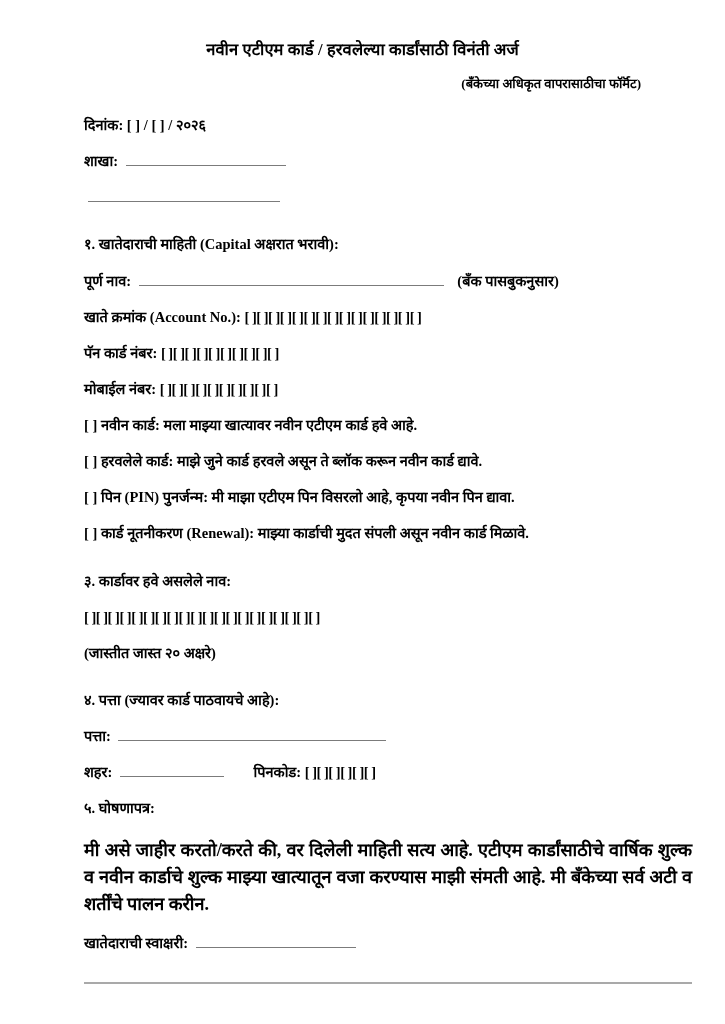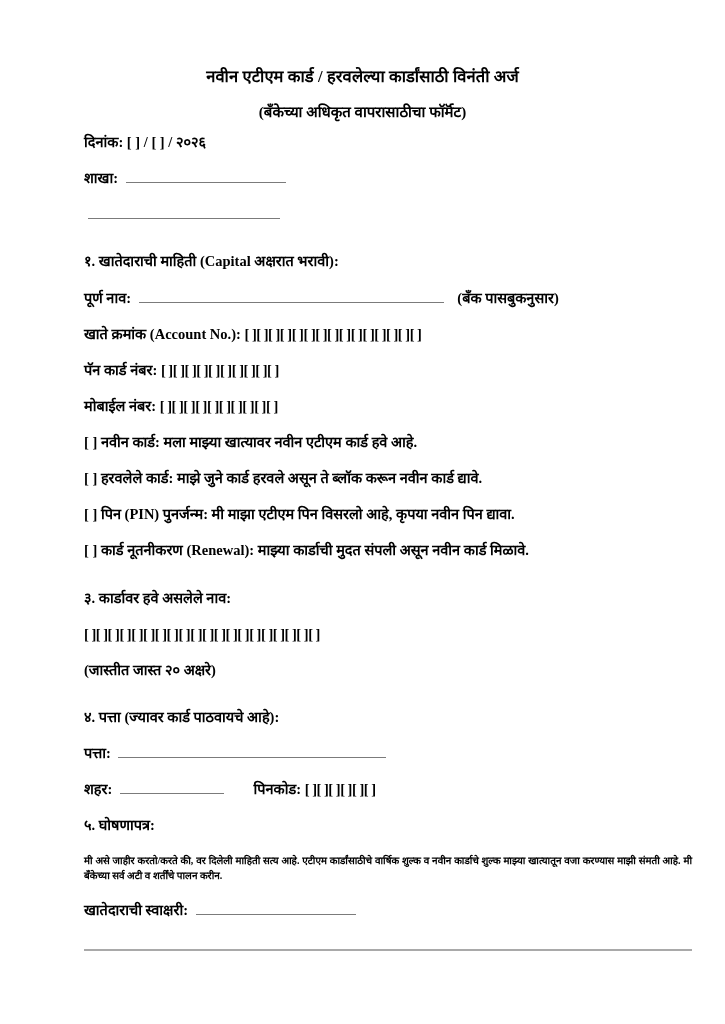--- a/index.html
+++ b/index.html
@@ -12,48 +12,48 @@
     height: 1024px;
     font-family: "Liberation Serif", "DejaVu Serif", serif;
     color: #000000;
     position: relative;
     overflow: hidden;
   }
   .page {
     width: 725px;
     height: 948px;
     box-sizing: border-box;
-    padding: 59px 33px 0 84px;
+    padding: 32px 33px 0 84px;
     position: relative;
   }
   .title {
     text-align: center;
     font-size: 16.5px;
     font-weight: bold;
     margin: 5px 0 0 0;
     padding-right: 51px;
     letter-spacing: 0.1px;
   }
   .subtitle {
-    text-align: center;
-    font-size: 15px;
+    text-align: right;
+    font-size: 13px;
     font-weight: bold;
     margin: 14px 0 0 0;
     padding-right: 51px;
   }
   .line {
     font-size: 14.5px;
     font-weight: bold;
     margin-top: 17px;
     line-height: 1.32;
     white-space: nowrap;
   }
   .gap-lg { margin-top: 28px; }
   .decl {
-    font-size: 10px;
+    font-size: 18px;
     font-weight: bold;
     margin-top: 19px;
     line-height: 1.48;
     max-width: 608px;
     text-align: justify;
     white-space: normal;
   }
   .blank {
     display: inline-block;
     border-bottom: 1.1px solid #7b7b7b;
@@ -81,21 +81,21 @@
   .mr-note { margin-left: 8px; }
 </style>
 </head>
 <body>
 
 <div class="page">
 
   <div class="title">नवीन एटीएम कार्ड / हरवलेल्या कार्डांसाठी विनंती अर्ज</div>
   <div class="subtitle">(बँकेच्या अधिकृत वापरासाठीचा फॉर्मॅट)</div>
 
-  <div class="line" style="margin-top:12px;">
+  <div class="line" style="margin-top:24px;">
     <span>दिनांक:</span>
     <span>[ ] / [ ] / २०२६</span>
   </div>
 
   <div class="line">
     <span>शाखा:</span>
     <span class="blank b-md"></span>
   </div>
 
   <div class="line">

